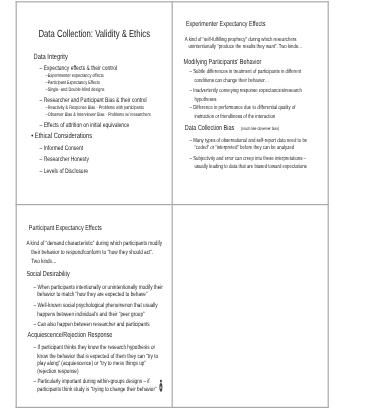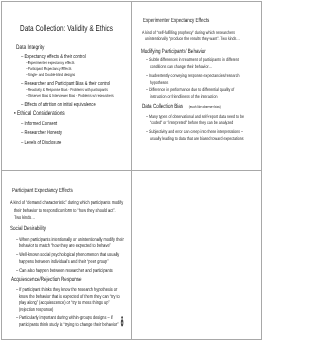--- a/index.html
+++ b/index.html
@@ -8,21 +8,21 @@
     width: 264px; height: 341px;
     background: #ffffff;
     font-family: "Liberation Sans", sans-serif;
     color: #1a1a1a;
     -webkit-font-smoothing: antialiased;
     text-rendering: geometricPrecision;
   }
   #page {
     filter: grayscale(1);
     position: absolute;
-    left: 0; top: 0;
+    left: 12px; top: 0;
     width: 264px; height: 341px;
     background: #ffffff;
     overflow: hidden;
   }
   .gl { position:absolute; background:#a8a8a8; }
   .gv { width:1px; }
   .gh { height:1px; }
 
   .slide { position: absolute; left:0; top:0; width:264px; height:341px; }
   #slide1 { clip-path: inset(1px 133px 171px 2px); }

